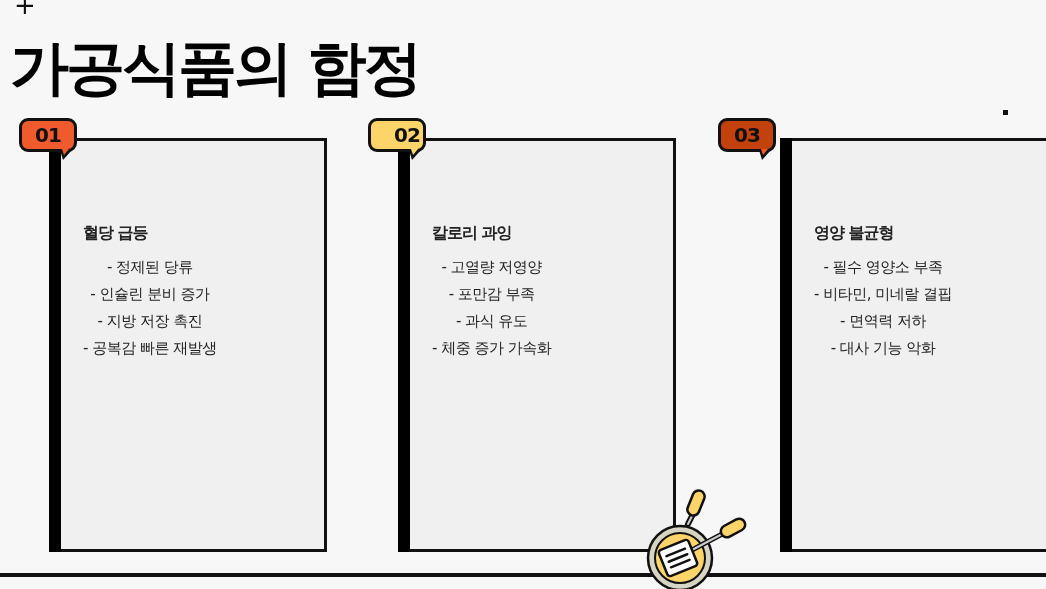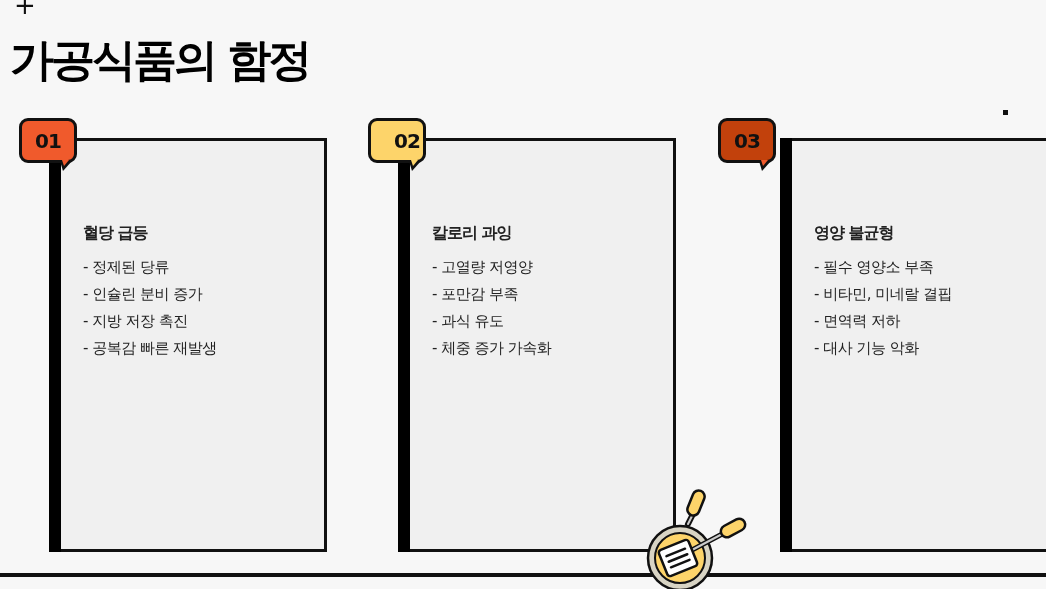--- a/index.html
+++ b/index.html
@@ -9,42 +9,42 @@
       font-family: "DejaVu Sans", "Liberation Sans", sans-serif;
       position: relative;
       color: #111;
     }
     .plus-mark {
       position: absolute; left: 14px; top: -8px;
       font-size: 26px; font-weight: 400; line-height: 1; color: #111;
     }
     .page-title {
       position: absolute; left: 10px; top: 36px;
-      font-size: 44px; font-weight: 900; letter-spacing: -3px; color: #000;
+      font-size: 59px; font-weight: 900; letter-spacing: -3px; color: #000;
       line-height: 1.1;
     }
     .dot-mark {
       position: absolute; left: 1003px; top: 110px;
       width: 5px; height: 5px; background: #111;
     }
     .card {
       position: absolute; top: 138px; width: 278px; height: 414px;
       background: #f0f0f0;
       border: 3px solid #111;
       border-left: none;
     }
     .card .bar {
       position: absolute; left: 0; top: -3px; bottom: -3px; width: 12px; background: #000;
     }
     .card-1 { left: 49px; }
     .card-2 { left: 398px; }
     .card-3 { left: 780px; }
     .badge {
       position: absolute; top: 118px;
-      width: 58px; height: 45px;
+      width: 58px; height: 34px;
       border: 3px solid #111;
       border-radius: 9px;
       font-family: "DejaVu Sans", sans-serif;
       font-weight: 900; font-size: 20px; letter-spacing: -1px;
       display: flex; align-items: center; justify-content: center;
       color: #111;
       z-index: 3;
     }
     .badge::after {
       content: ""; position: absolute; left: 38px; bottom: -11px;
@@ -68,20 +68,21 @@
       position: absolute; left: 34px; top: 54px; margin-top: 28px;
     }
     .card-heading {
       font-size: 16px; font-weight: 700; letter-spacing: -1px; color: #222;
       margin-bottom: 10px;
     }
     .card-list { list-style: none; }
     .card-list li {
       font-size: 15px; letter-spacing: -0.5px; color: #222;
       line-height: 27px;
+      text-align: center;
     }
     .bottom-line {
       position: absolute; left: 0; top: 573px; width: 1046px; height: 4px; background: #111;
     }
     .pan-icon {
       position: absolute; left: 640px; top: 486px; width: 120px; height: 103px; z-index: 5;
     }
   </style>
 </head>
 <body>

